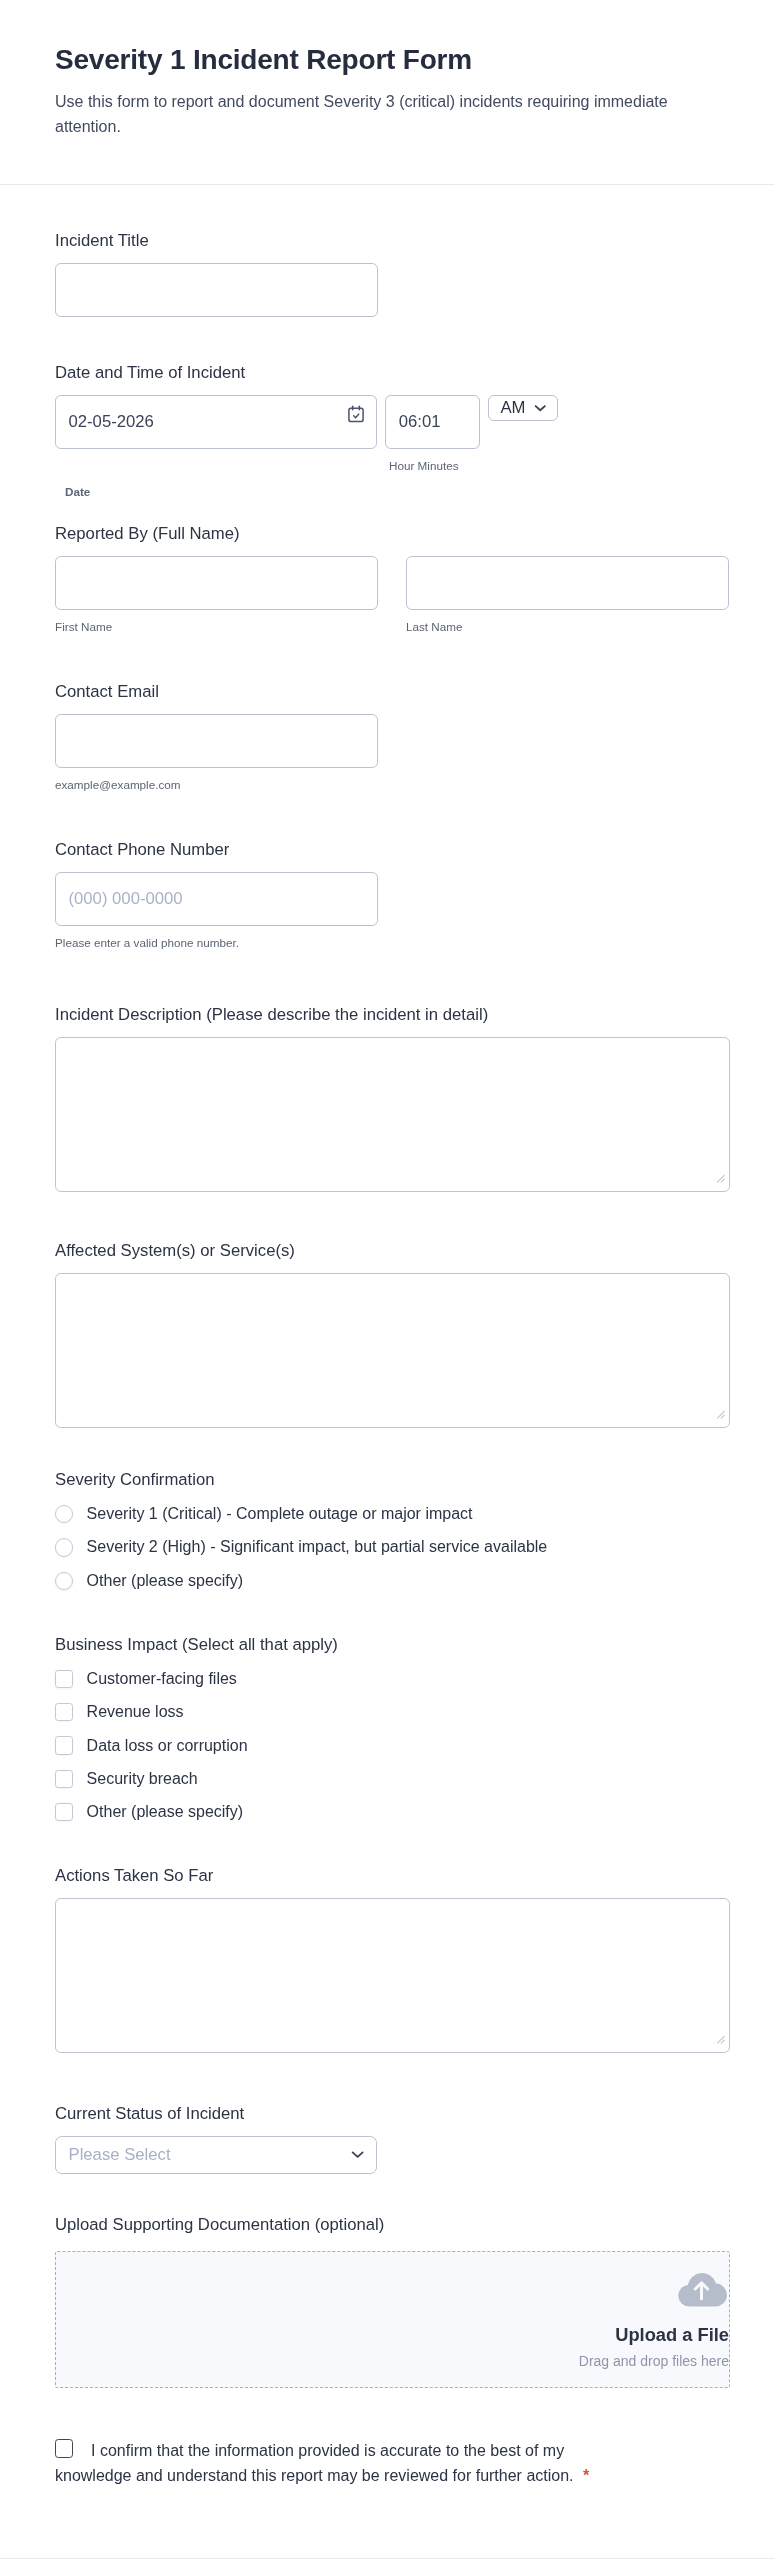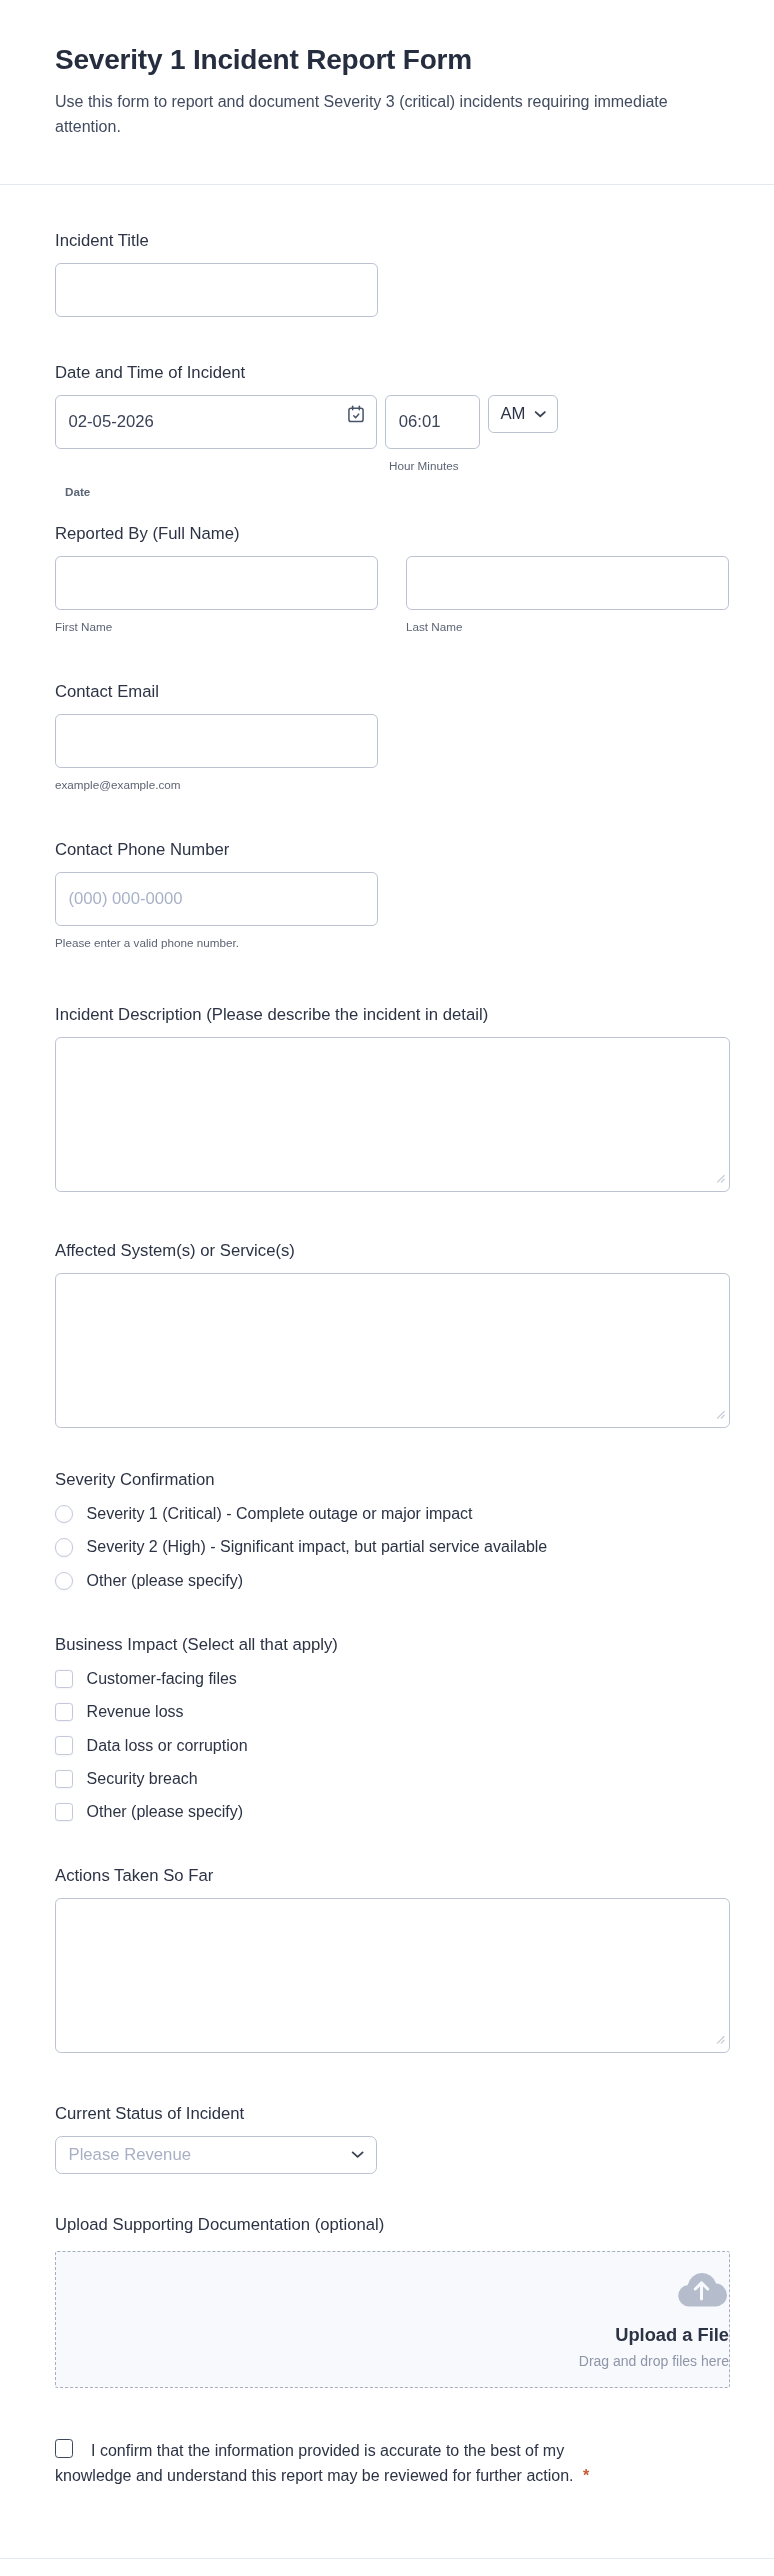--- a/index.html
+++ b/index.html
@@ -24,21 +24,21 @@
   .w-half{width:323px;}
   .row{display:flex;}
   .gap34{gap:28px;}
   
   .dt-row{display:flex;align-items:flex-start;}
   .date-wrap{position:relative;width:322px;}
   .date-wrap .ti{width:322px;padding-right:40px;}
   .cal-icon{position:absolute;right:10.8px;top:9.2px;pointer-events:none;}
   .time-input{width:95px;margin-left:8.3px;}
   .ampm{
-    box-sizing:border-box;margin-left:7.5px;width:70px;height:38px;border:0.8px solid #bac1cf;border-radius:5.8px;
+    box-sizing:border-box;margin-left:7.5px;width:70px;height:26px;border:0.8px solid #bac1cf;border-radius:5.8px;
     display:flex;align-items:center;justify-content:space-between;padding:0 10px 0 11.7px;cursor:pointer;background:#fff;
     font-size:16.7px;color:#2c3345;
   }
   .dt-sublabels{position:relative;height:13.3px;margin-top:10px;}
   .dt-sublabels .sl-date{position:absolute;left:0;top:16px;margin:10px;font-weight:bold;}
   .dt-sublabels .sl-time{position:absolute;left:334px;top:0;margin:0;}
   
   .ta-wrap{position:relative;width:675px;}
   .ta{
     box-sizing:border-box;display:block;width:675px;height:155px;border:0.8px solid #bcc3d1;border-radius:5.8px;
@@ -232,21 +232,21 @@
             <line x1="3" y1="11" x2="11" y2="3"></line>
             <line x1="7.5" y1="11" x2="11" y2="7.5"></line>
           </svg>
         </span>
       </div>
     </div>
 
     <div class="q" style="margin-top:52px;">
       <div class="q-label">Current Status of Incident</div>
       <div class="select">
-        <span class="ph">Please Revenue</span>
+        <span class="ph">Please Select</span>
         <span>
           <svg width="13.3" height="9.2" viewBox="0 0 16 11" fill="none" stroke="#3a4254" stroke-width="2.2" stroke-linecap="round" stroke-linejoin="round">
             <polyline points="2,2.8 8,8.2 14,2.8"></polyline>
           </svg>
         </span>
       </div>
     </div>
 
     <div class="q" style="margin-top:42px;">
       <div class="q-label" style="margin-bottom:0;">Upload Supporting Documentation (optional)</div>

